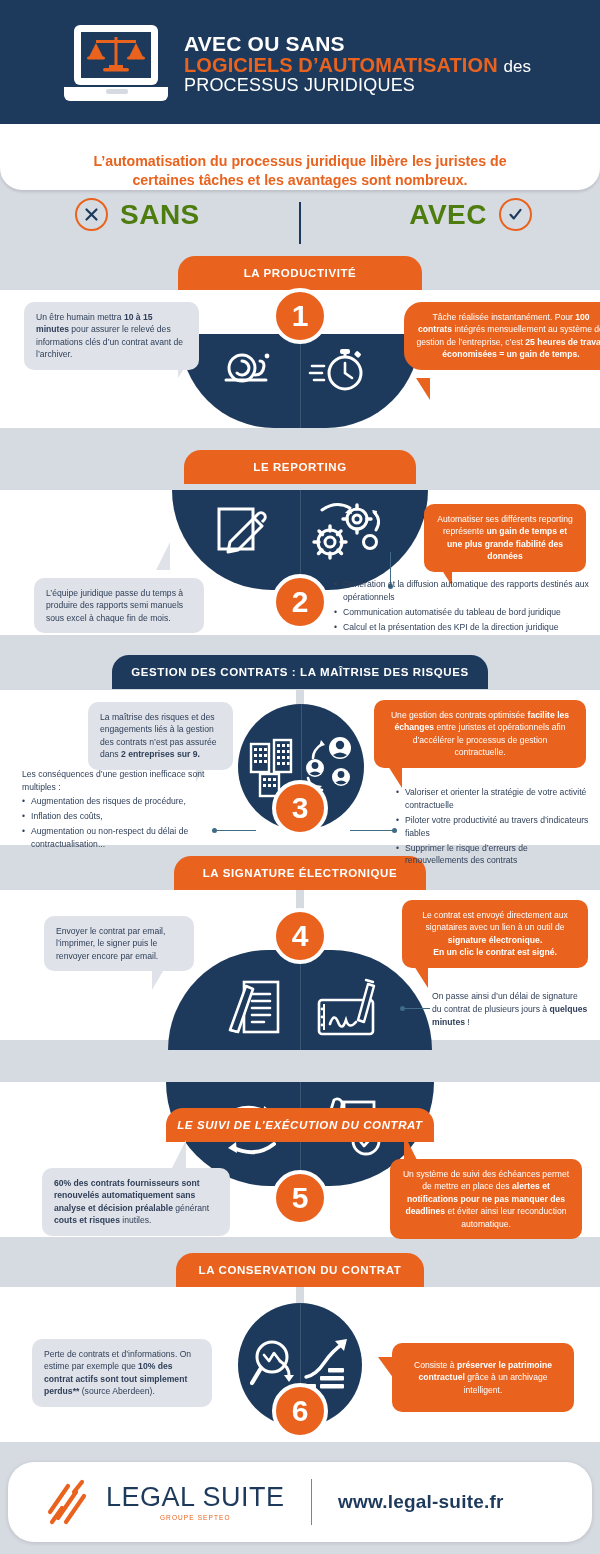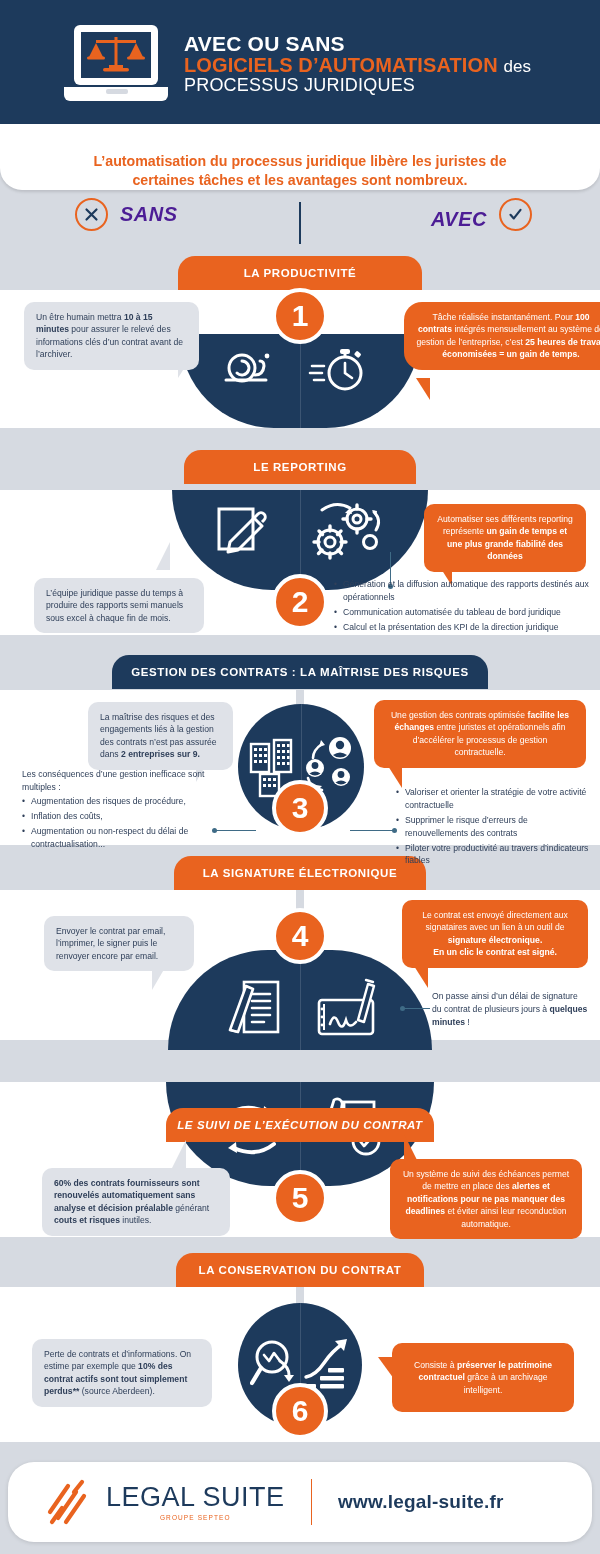--- a/index.html
+++ b/index.html
@@ -50,21 +50,21 @@
     line-height: 1.35; width: 470px;
   }
 
   
   .sansavec {
     position: absolute; left: 0; top: 192px;
     width: 600px; height: 52px;
   }
   .sa-left { position: absolute; left: 75px; top: 6px; display: flex; align-items: center; gap: 12px; }
   .sa-right { position: absolute; right: 68px; top: 6px; display: flex; align-items: flex-end; gap: 12px; }
-  .sa-word { font-size: 20px; font-weight: bold; color: #4c1d95; letter-spacing: .5px; font-style: italic; }
+  .sa-word { font-size: 28px; font-weight: bold; color: #4d7c0f; letter-spacing: .5px; }
   .sa-circle {
     width: 33px; height: 33px; border: 2.2px solid #e9631f; border-radius: 50%;
     display: flex; align-items: center; justify-content: center;
   }
   .sa-divider { position: absolute; left: 299px; top: 10px; width: 2px; height: 42px; background: #1d3a5c; }
 
   
   .section { position: absolute; left: 0; width: 600px; background: #ffffff; }
   .gray-strip { position: absolute; left: 0; width: 600px; background: #d6dae1; }
 
@@ -335,22 +335,22 @@
         <li>Augmentation des risques de procédure,</li>
         <li>Inflation des coûts,</li>
         <li>Augmentation ou non-respect du délai de contractualisation...</li>
       </ul>
 
     <div class="bubble orange" style="left:374px;top:10px;width:212px;">Une gestion des contrats optimisée <b>facilite les échanges</b> entre juristes et opérationnels afin d’accélérer le processus de gestion contractuelle.</div>
     <div class="tail" style="left:388px;top:76px;border-right:14px solid #e9631f;border-bottom:22px solid transparent;"></div>
 
     <ul class="plaintext bullets" style="left:396px;top:96px;width:196px;">
         <li>Valoriser et orienter la stratégie de votre activité contractuelle</li>
+        <li>Piloter votre productivité au travers d’indicateurs fiables</li>
         <li>Supprimer le risque d’erreurs de renouvellements des contrats</li>
-        <li>Piloter votre productivité au travers d’indicateurs fiables</li>
       </ul>
 
     <div class="connector" style="left:216px;top:140px;width:40px;"></div>
     <div class="dot" style="left:212px;top:138px;"></div>
     <div class="connector" style="left:350px;top:140px;width:44px;"></div>
     <div class="dot" style="left:392px;top:138px;"></div>
   </div>
 
   <div class="gray-strip" style="top:845px;height:45px;"></div>
   <div class="banner navy" style="left:112px;top:655px;width:376px;">GESTION DES CONTRATS : LA MAÎTRISE DES RISQUES</div>

